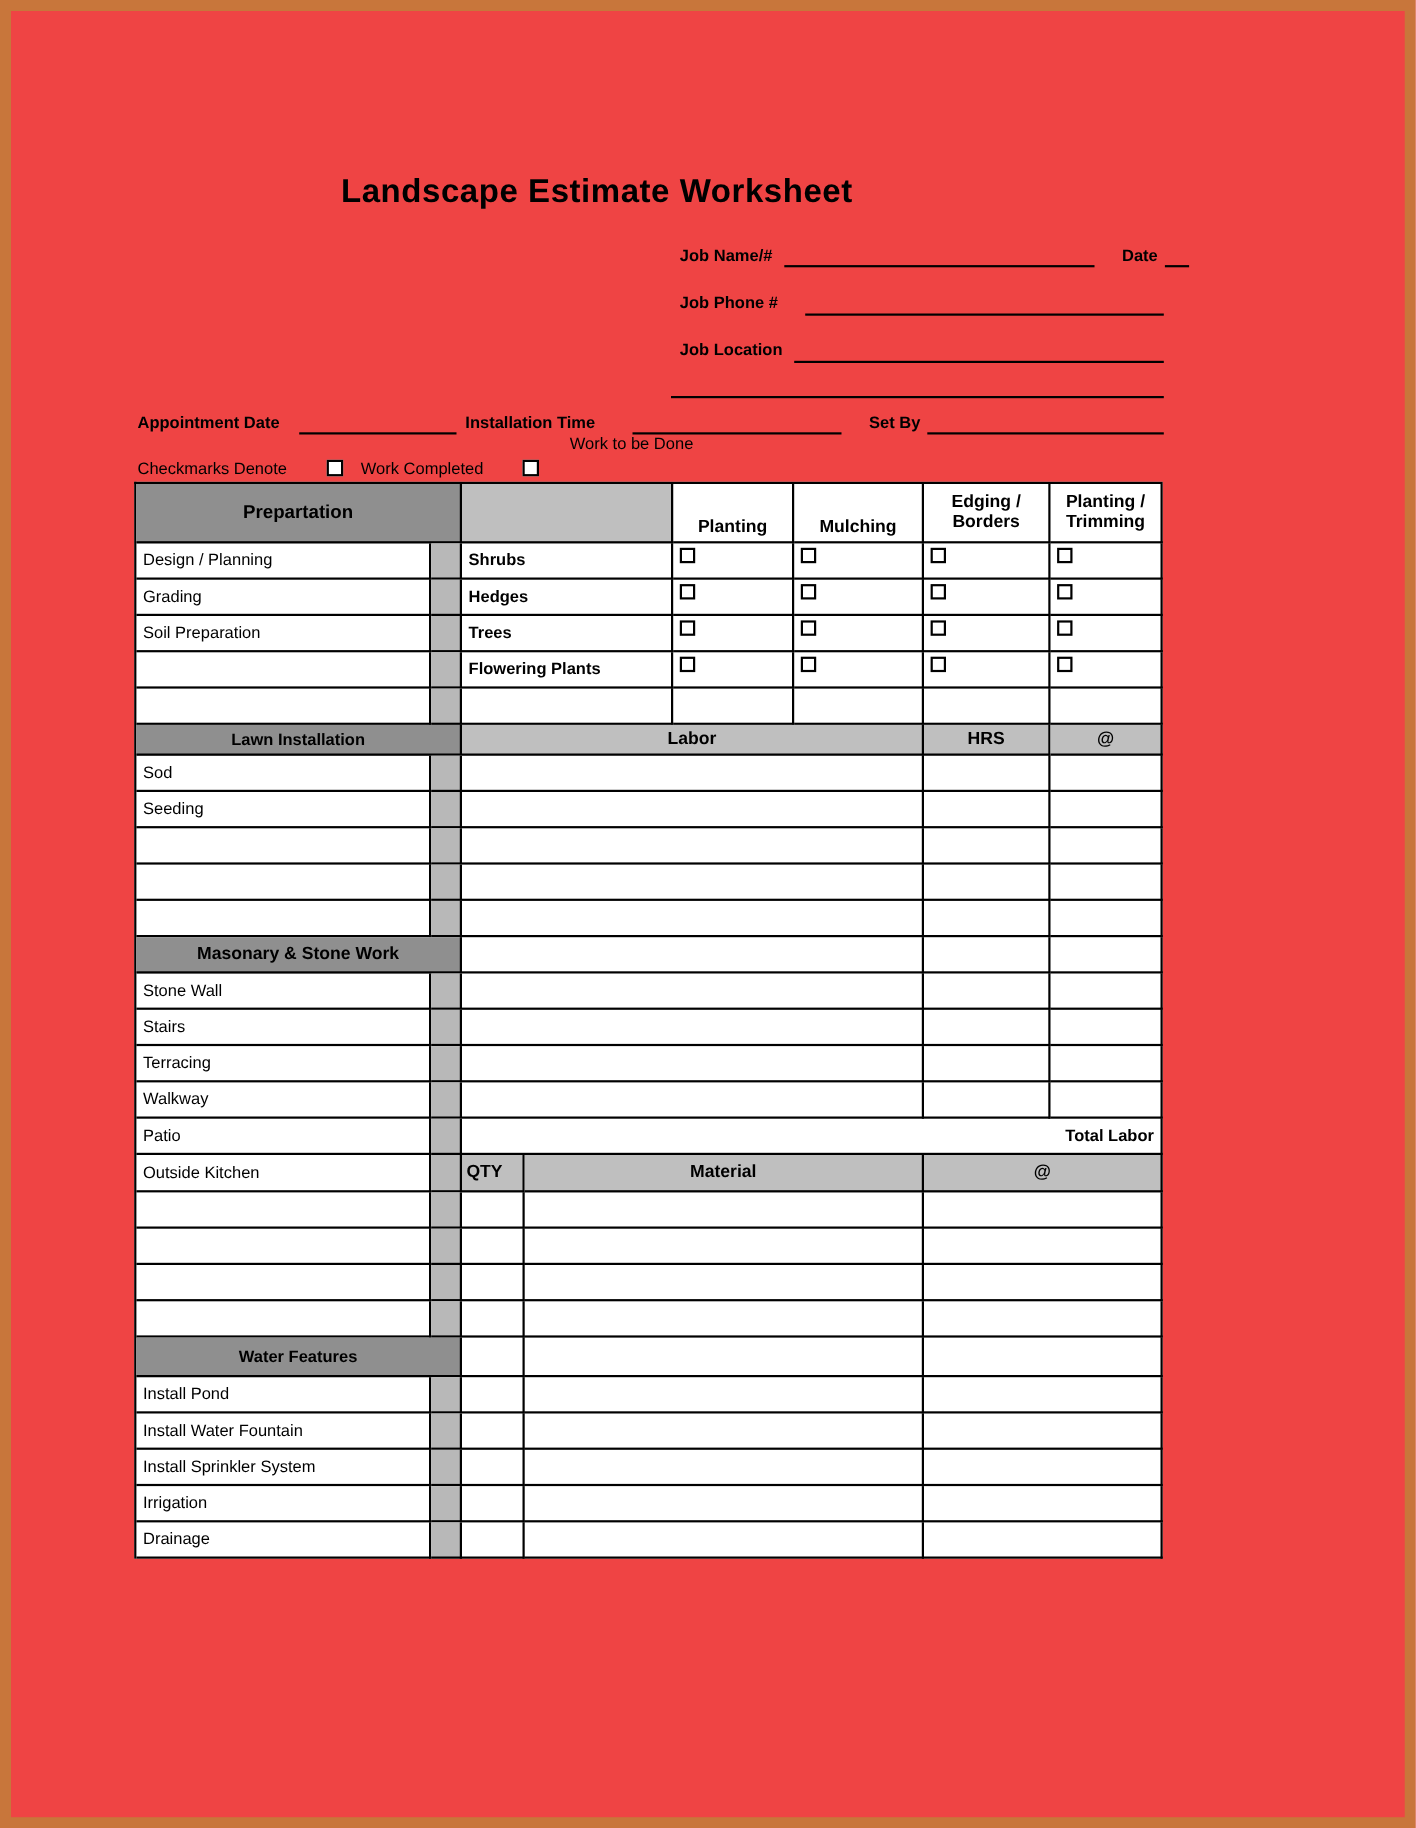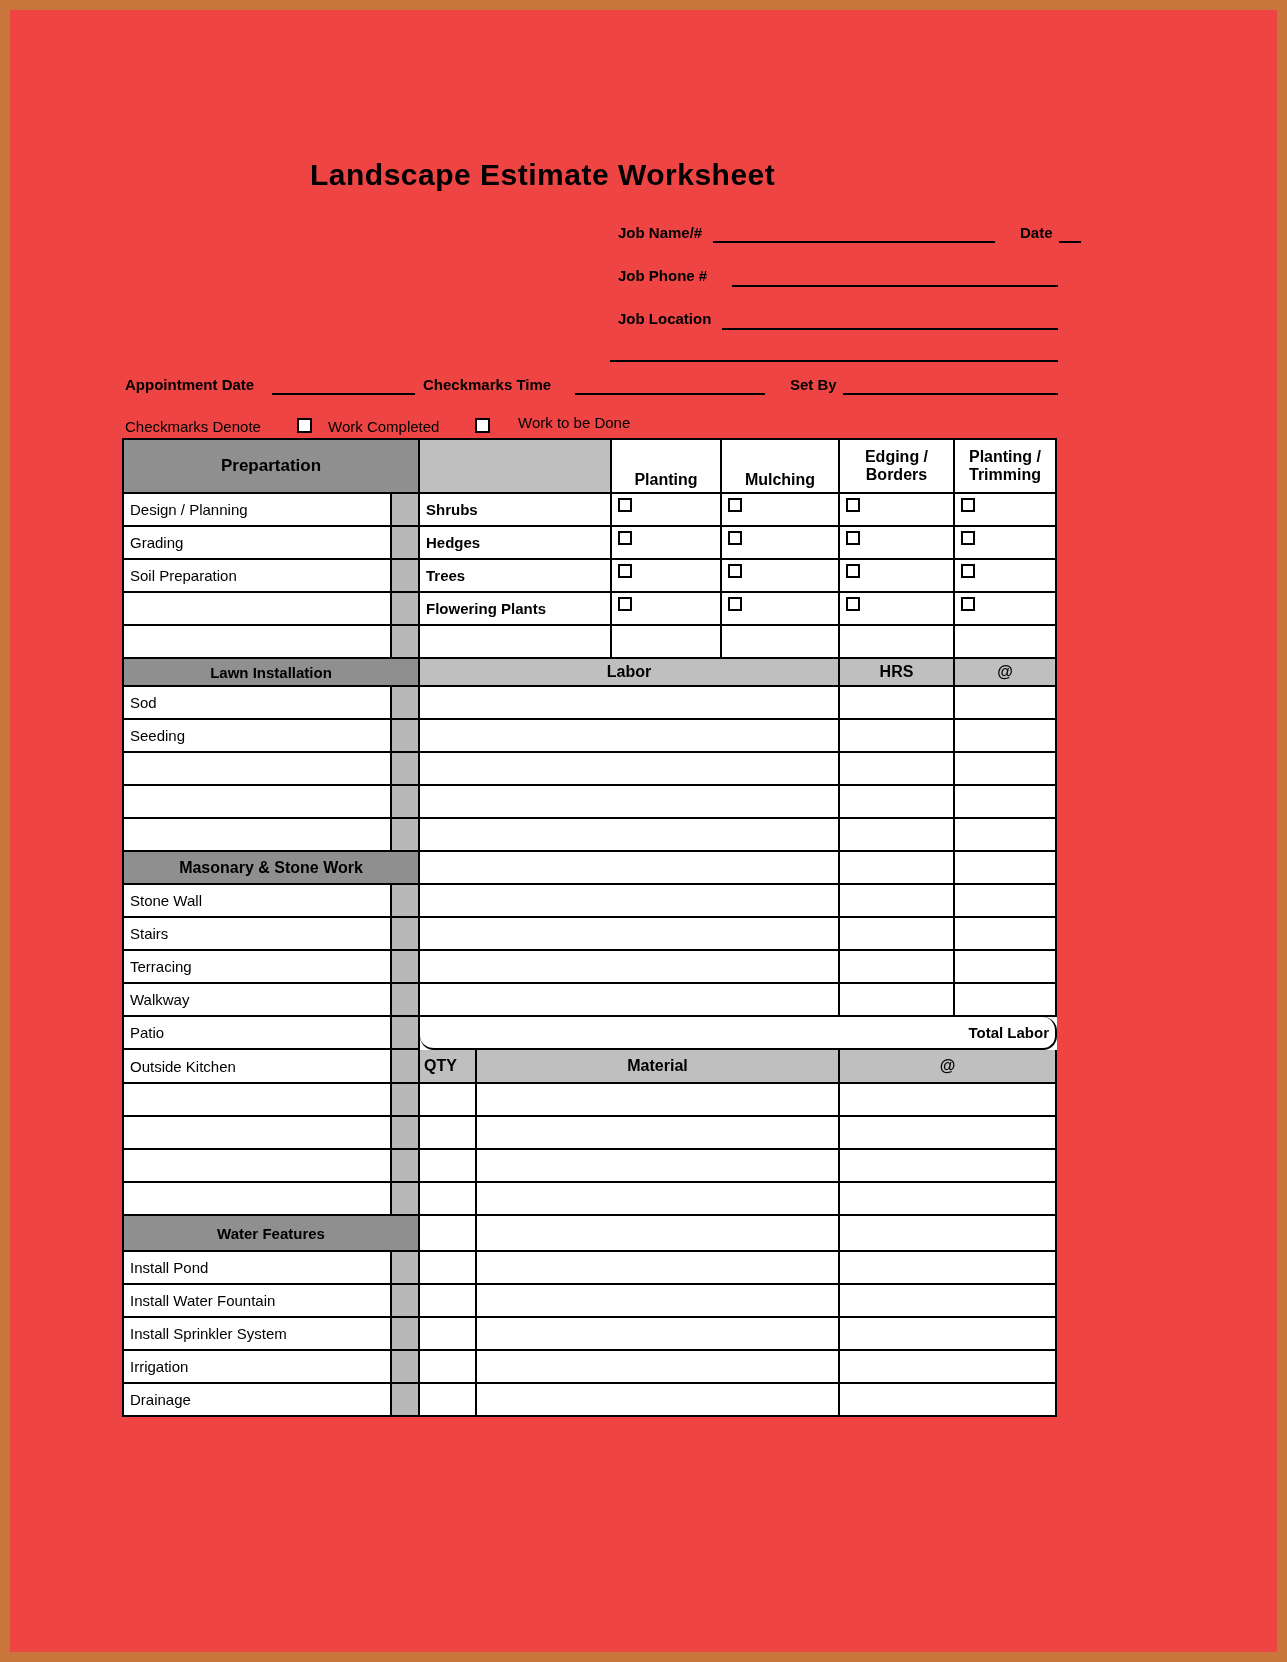--- a/index.html
+++ b/index.html
@@ -36,21 +36,21 @@
   }
   .s2{grid-column:span 2}.s3{grid-column:span 3}.s4{grid-column:span 4}.s6{grid-column:span 6}
   .dark{background:#8f8f8f;font-weight:bold;justify-content:center;font-size:17px;}
   .lt{background:#bfbfbf;font-weight:bold;justify-content:center;font-size:16px;}
   .strip{background:#b8b8b8;padding:0;}
   .mid{font-weight:bold;}
   .colhead{font-weight:bold;font-size:16px;align-items:flex-end;justify-content:center;padding-bottom:3px;}
   .colhead2{font-weight:bold;font-size:16px;align-items:center;justify-content:center;text-align:center;white-space:pre-line;line-height:1.15;}
   .chkcell{padding:0;}
   .checkbox{position:absolute;top:4px;left:6px;width:10px;height:10px;border:2px solid #000;background:#fff;}
-  .tl{justify-content:flex-end;font-weight:bold;border-radius:14px;}
+  .tl{justify-content:flex-end;font-weight:bold;}
   .qty{justify-content:flex-start;padding-left:4px;}
 </style>
 </head>
 <body>
 
 <div class="page">
 
   <div class="abs title" style="left:300px;top:148px;">Landscape Estimate Worksheet</div>
 
   <div class="abs flabel" style="left:608px;top:214px;">Job Name/#</div>
@@ -60,30 +60,30 @@
 
   <div class="abs flabel" style="left:608px;top:257px;">Job Phone #</div>
   <div class="abs uline" style="left:722px;top:275px;width:326px;"></div>
 
   <div class="abs flabel" style="left:608px;top:300px;">Job Location</div>
   <div class="abs uline" style="left:712px;top:318px;width:336px;"></div>
   <div class="abs uline" style="left:600px;top:350px;width:448px;"></div>
 
   <div class="abs flabel" style="left:115px;top:366px;">Appointment Date</div>
   <div class="abs uline" style="left:262px;top:383px;width:143px;"></div>
-  <div class="abs flabel" style="left:413px;top:366px;">Checkmarks Time</div>
+  <div class="abs flabel" style="left:413px;top:366px;">Installation Time</div>
   <div class="abs uline" style="left:565px;top:383px;width:190px;"></div>
   <div class="abs flabel" style="left:780px;top:366px;">Set By</div>
   <div class="abs uline" style="left:833px;top:383px;width:215px;"></div>
 
   <div class="abs ftext" style="left:115px;top:408px;">Checkmarks Denote</div>
   <div class="abs cb" style="left:287px;top:408px;"></div>
   <div class="abs ftext" style="left:318px;top:408px;">Work Completed</div>
   <div class="abs cb" style="left:465px;top:408px;"></div>
-  <div class="abs ftext" style="left:508px;top:404px;">Work to be Done</div>
+  <div class="abs ftext" style="left:508px;top:385px;">Work to be Done</div>
 
   <div class="tbl">
 
     <div class="cell dark s2">Prepartation</div>
     <div class="cell lt s2"></div>
     <div class="cell colhead">Planting</div>
     <div class="cell colhead">Mulching</div>
     <div class="cell colhead2">Edging /
 Borders</div>
     <div class="cell colhead2">Planting /

